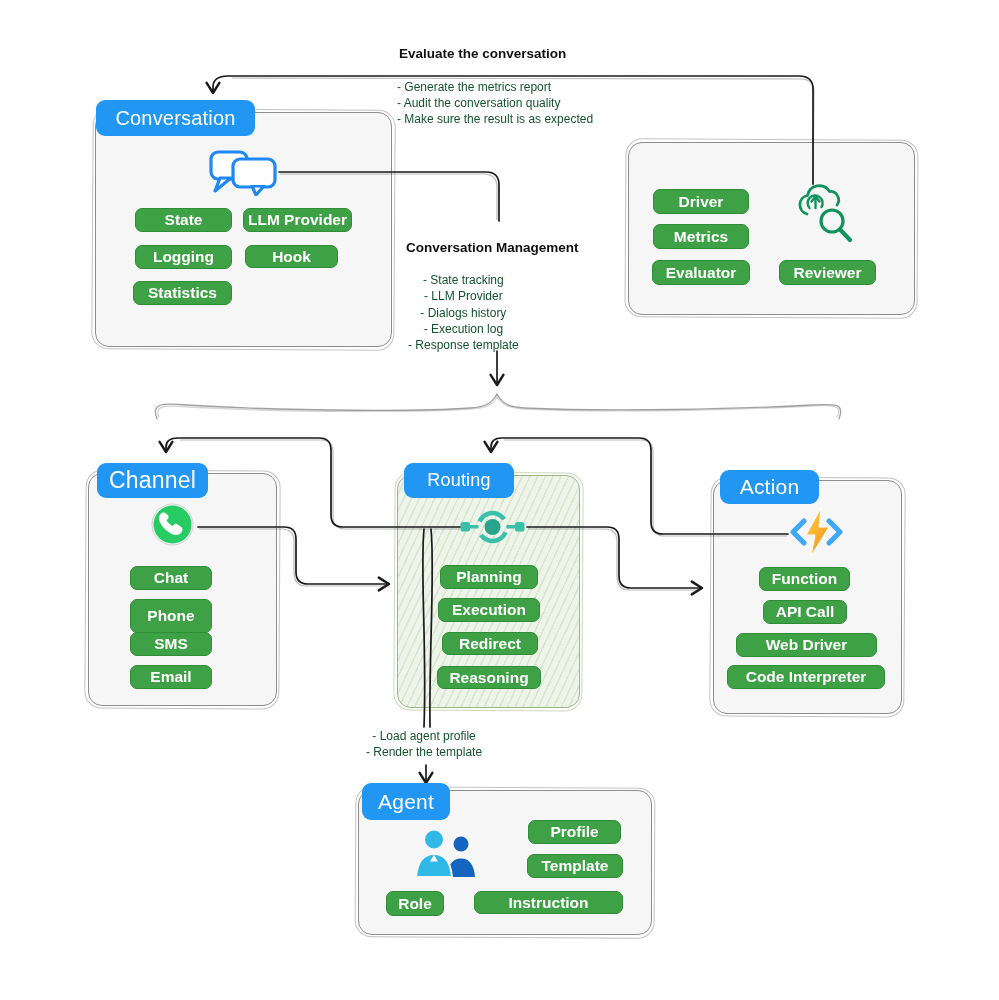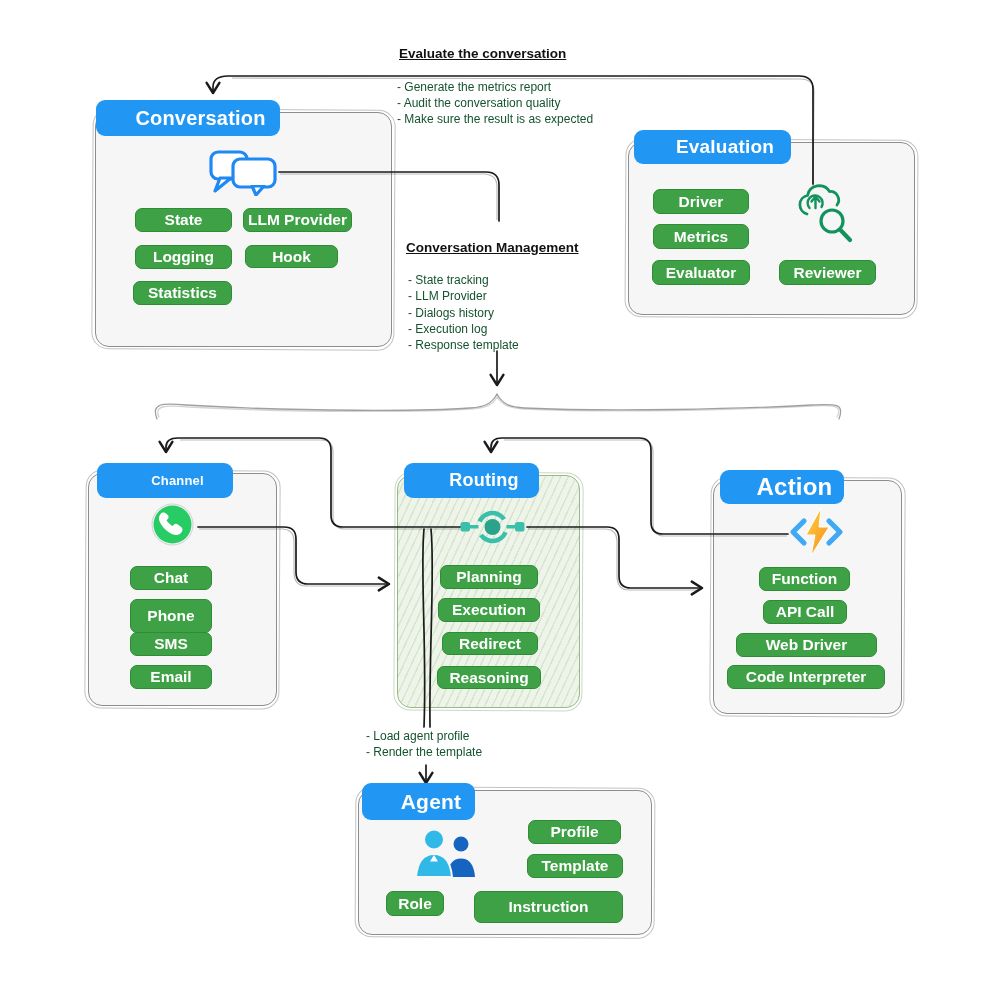--- a/index.html
+++ b/index.html
@@ -14,31 +14,31 @@
     content:"";position:absolute;inset:-4px;border:1.1px solid #c3c3c3;border-radius:17px;
     transform:rotate(.35deg);pointer-events:none;
   }
   .routing-panel{
     background-color:#eff4ea;
     background-image:repeating-linear-gradient(115deg, rgba(130,180,105,0.22) 0px, rgba(130,180,105,0.22) 1.5px, transparent 1.5px, transparent 7px);
     border-color:#9ab885;
   }
   .routing-panel::after{border-color:#c9dabc;}
   .chip{
-    position:absolute;z-index:4;background:var(--c-header_blue,#2196F3);color:#fff;font-weight:bold;
-    display:flex;align-items:center;justify-content:center;border-radius:9px;letter-spacing:.2px;padding-left:25px;
+    position:absolute;z-index:4;background:var(--c-header_blue,#2196F3);color:#fff;font-weight:normal;
+    display:flex;align-items:center;justify-content:center;border-radius:9px;letter-spacing:.2px;
   }
   .tag{
     position:absolute;z-index:4;background:var(--c-tag_green,#3FA146);border:1.5px solid #2e8c35;
     color:#fff;font-weight:bold;font-size:15.5px;display:flex;align-items:center;justify-content:center;
     border-radius:7px;box-sizing:border-box;white-space:nowrap;
   }
-  .anno-title{position:absolute;z-index:4;font-size:13.5px;font-weight:bold;color:#111;white-space:nowrap;text-decoration:underline;}
+  .anno-title{position:absolute;z-index:4;font-size:13.5px;font-weight:bold;color:#111;white-space:nowrap;}
   .anno-lines{position:absolute;z-index:4;font-size:12px;color:#14532d;line-height:15.8px;white-space:nowrap;}
-  .anno-lines.wide{line-height:16.3px;}
+  .anno-lines.wide{line-height:16.3px;text-align:center;}
   .icon{position:absolute;z-index:6;}
   #lines{position:absolute;left:0;top:0;z-index:3;pointer-events:none;}
   .ln{stroke:var(--c-line_black,#1a1a1a);stroke-width:1.7;fill:none;stroke-linejoin:round;stroke-linecap:round;}
   .ln2{stroke:var(--c-line_black,#1a1a1a);stroke-width:1.2;fill:none;opacity:.3;stroke-linejoin:round;}
   .br{stroke:var(--c-brace_gray,#a0a0a0);stroke-width:1.3;fill:none;stroke-linecap:round;}
 </style>
 </head>
 <body>
 
 <div id="canvas">
@@ -80,24 +80,23 @@
     <path class="ln" marker-end="url(#ah)" d="M788,534 L663,534 Q651,534 651,522 L651,450 Q651,438 639,438 L502,438 Q491,438 491,447 L491,452"></path>
     <path class="ln2" d="M787,536 L664,536 Q653,536 653,524 L653,452 Q653,440 641,440 L504,440"></path>
 
     <path class="ln" d="M424,529 C420,570 427,650 424,727"></path>
     <path class="ln" d="M431,529 C435,570 429,650 430,727"></path>
 
     <path class="ln" marker-end="url(#ah)" d="M426,765 L426,783"></path>
   </svg>
 
   <div class="chip" style="left:96px;top:100px;width:159px;height:36px;font-size:20px">Conversation</div>
-  <div class="chip" style="left:634px;top:130px;width:132px;height:34px;font-size:19px">Evaluation</div>
-  <div class="chip" style="left:97px;top:463px;width:111px;height:35px;font-size:13px">Channel</div>
+  <div class="chip" style="left:97px;top:463px;width:111px;height:35px;font-size:23px">Channel</div>
   <div class="chip" style="left:404px;top:463px;width:110px;height:35px;font-size:18px">Routing</div>
-  <div class="chip" style="left:720px;top:470px;width:99px;height:34px;font-size:24px">Action</div>
+  <div class="chip" style="left:720px;top:470px;width:99px;height:34px;font-size:21px">Action</div>
   <div class="chip" style="left:362px;top:783px;width:88px;height:37px;font-size:21px">Agent</div>
 
   <div class="tag" style="left:135px;top:208px;width:97px;height:24px">State</div>
   <div class="tag" style="left:243px;top:208px;width:109px;height:24px">LLM Provider</div>
   <div class="tag" style="left:135px;top:245px;width:97px;height:24px">Logging</div>
   <div class="tag" style="left:245px;top:245px;width:93px;height:23px">Hook</div>
   <div class="tag" style="left:133px;top:281px;width:99px;height:24px">Statistics</div>
 
   <div class="tag" style="left:653px;top:189px;width:96px;height:25px">Driver</div>
   <div class="tag" style="left:653px;top:224px;width:96px;height:25px">Metrics</div>
@@ -115,21 +114,21 @@
   <div class="tag" style="left:437px;top:666px;width:104px;height:23px">Reasoning</div>
 
   <div class="tag" style="left:759px;top:567px;width:91px;height:24px">Function</div>
   <div class="tag" style="left:763px;top:600px;width:84px;height:24px">API Call</div>
   <div class="tag" style="left:736px;top:633px;width:141px;height:24px">Web Driver</div>
   <div class="tag" style="left:727px;top:665px;width:158px;height:24px">Code Interpreter</div>
 
   <div class="tag" style="left:528px;top:820px;width:93px;height:24px">Profile</div>
   <div class="tag" style="left:527px;top:854px;width:96px;height:24px">Template</div>
   <div class="tag" style="left:386px;top:891px;width:58px;height:25px">Role</div>
-  <div class="tag" style="left:474px;top:891px;width:149px;height:32px">Instruction</div>
+  <div class="tag" style="left:474px;top:891px;width:149px;height:23px">Instruction</div>
 
   <div class="anno-title" style="left:399px;top:46px">Evaluate the conversation</div>
   <div class="anno-lines" style="left:397px;top:80px">
     <div>- Generate the metrics report</div>
     <div>- Audit the conversation quality</div>
     <div>- Make sure the result is as expected</div>
   </div>
 
   <div class="anno-title" style="left:406px;top:240px">Conversation Management</div>
   <div class="anno-lines wide" style="left:408px;top:272px">

